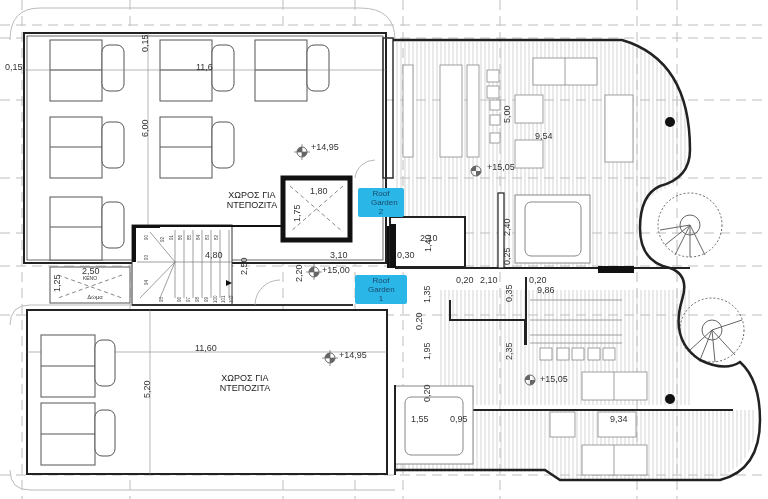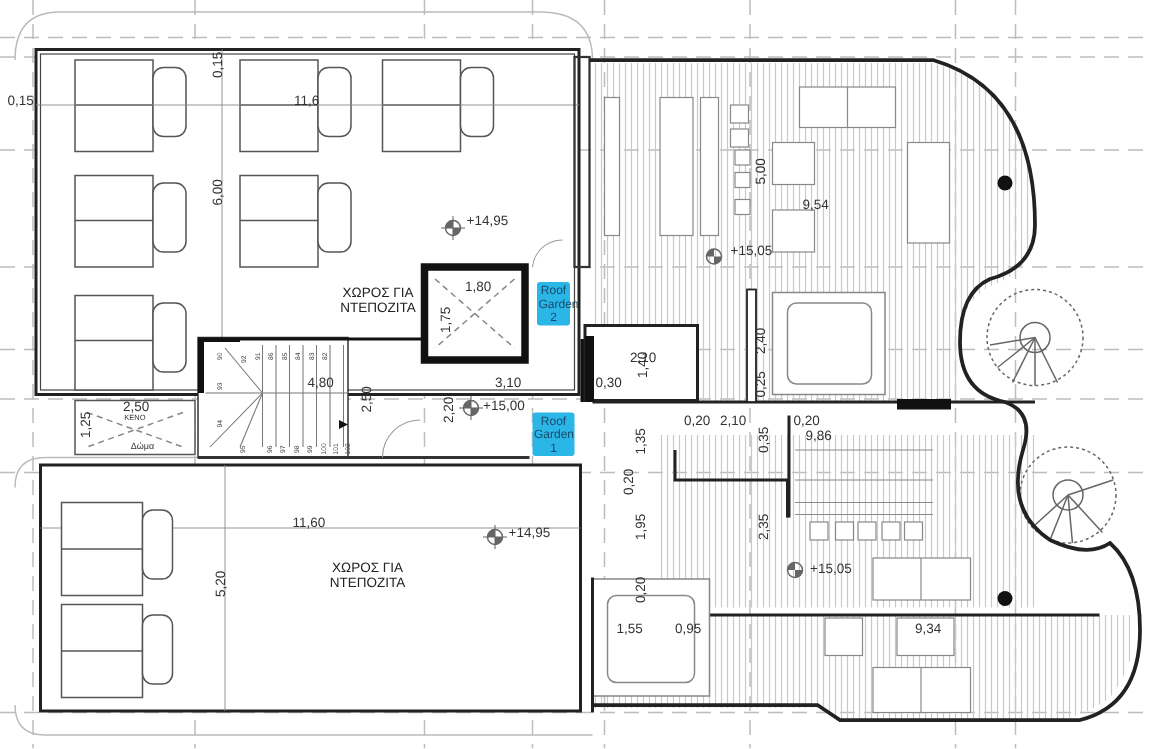--- a/index.html
+++ b/index.html
@@ -2,21 +2,21 @@
 <html><head>
 <meta charset="utf-8">
 <style>
   html,body{margin:0;padding:0;background:#ffffff;}
   body{width:768px;height:499px;overflow:hidden;position:relative;font-family:"Liberation Sans",sans-serif;}
   svg{position:absolute;left:0;top:0;}
   .t{font-family:"Liberation Sans",sans-serif;fill:#333;}
   .dim{font-size:9px;}
   .room{font-size:9px;fill:#222;}
   .lvl{font-size:9px;fill:#333;}
-  .tag{position:absolute;background:#2bb6e8;color:#1a4a6a;font-size:8px;line-height:9px;text-align:center;font-family:"Liberation Sans",sans-serif;border-radius:2px;padding:1px 1px;}
+  .tag{position:absolute;background:#2bb6e8;color:#1a4a6a;font-size:8px;line-height:9px;text-align:center;font-family:"Liberation Sans",sans-serif;border-radius:2px;padding:1px 13px;}
 </style>
 </head>
 <body>
 
 <svg width="768" height="499" viewBox="0 0 768 499">
   <defs>
     <pattern id="hatch" width="4" height="6" patternUnits="userSpaceOnUse">
       <line x1="1" y1="0" x2="1" y2="6" stroke="#c9c9c9" stroke-width="0.8"></line>
     </pattern>
   </defs>

